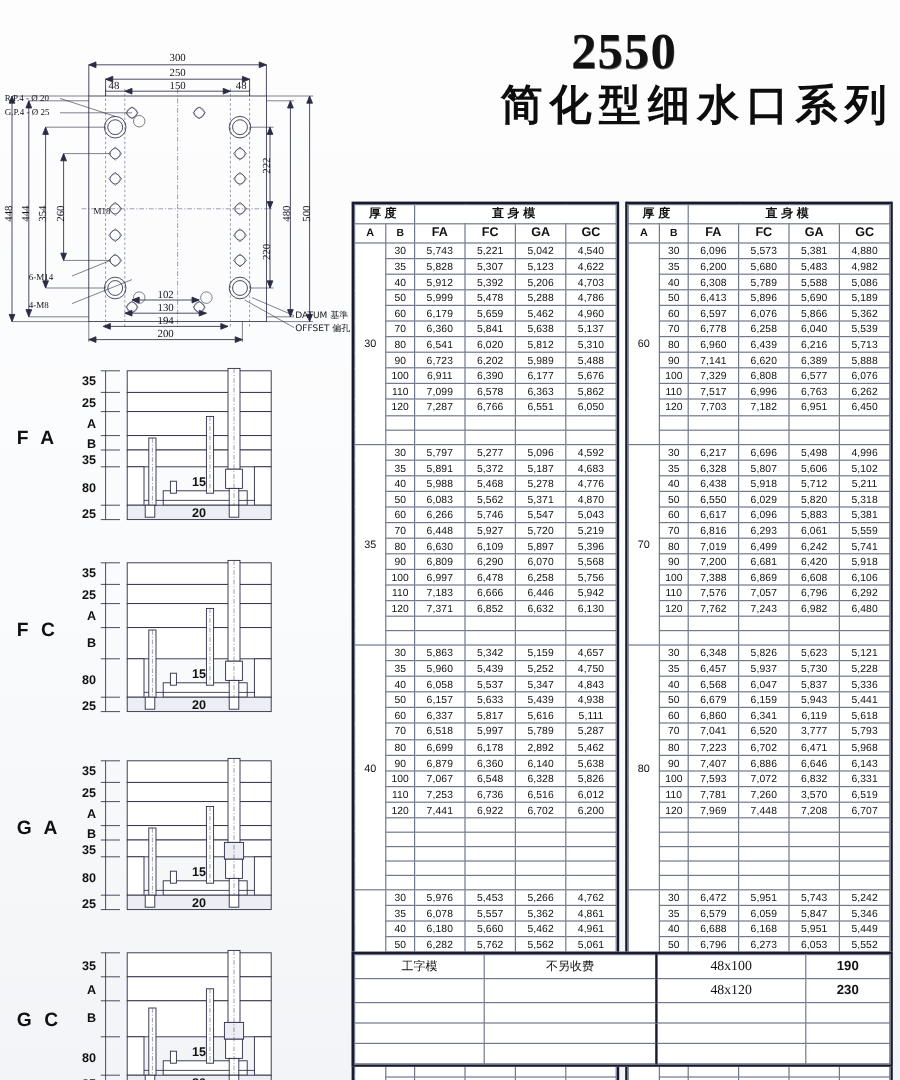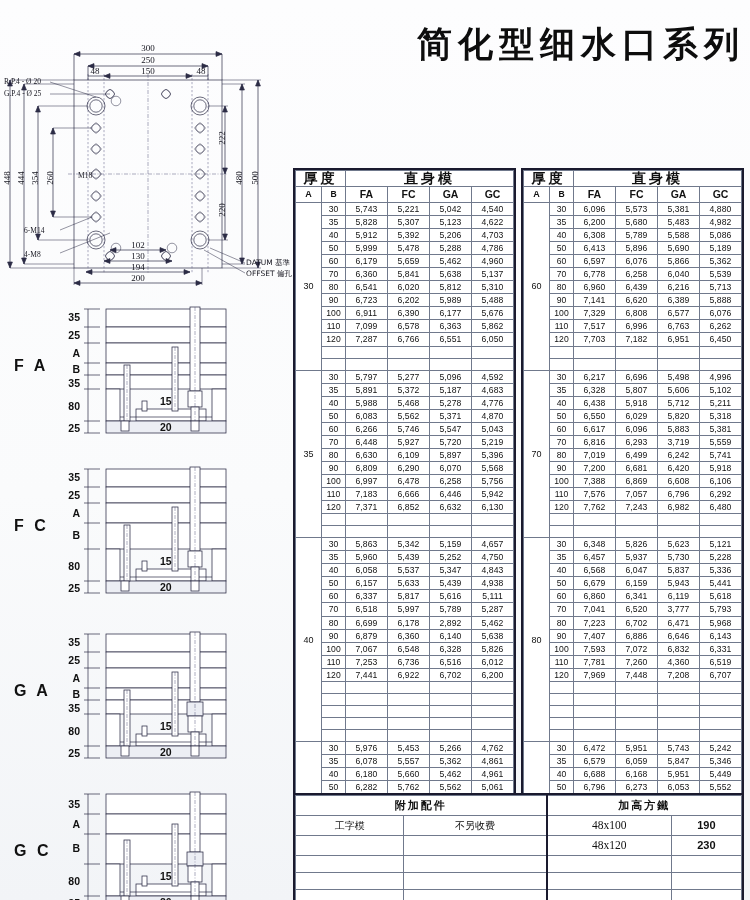--- a/index.html
+++ b/index.html
@@ -50,21 +50,21 @@
     border: 1px solid #70798c;
     padding: 0; margin: 0;
     text-align: center;
     font-weight: normal;
     color: #111;
     height: 12.05px;
     line-height: 12.05px;
   }
   table.st .hdr-cjk {
     font-family: "DejaVu Sans", sans-serif;
-    font-size: 14px; font-weight: bold;
+    font-size: 10px; font-weight: bold;
     letter-spacing: 3px;
     height: 15px; line-height: 15px;
   }
   table.st .hdr-lat {
     font-family: "Liberation Sans", sans-serif;
     font-size: 10.5px; font-weight: bold;
     height: 15px; line-height: 15px;
   }
   table.st td.num {
     font-family: "Liberation Sans", sans-serif;
@@ -151,20 +151,21 @@
   .part{ stroke: #2b2b45; stroke-width: 0.75; fill: #ffffff; }
   .partg{ stroke: #2b2b45; stroke-width: 0.75; fill: #eceef4; }
   .cl  { stroke: #4a4a70; stroke-width: 0.45; fill: none; stroke-dasharray: 4 1.5 1 1.5; }
 </style>
 </head>
 <body>
 
 <div id="page">
 
   <div id="title-block">
+    <div id="title-number">2550</div>
     <div id="title-series">简化型细水口系列</div>
   </div>
 
   <div id="drawing-top">
     <svg width="292" height="275" viewBox="0 0 292 275">
 
       <rect class="ln" x="74" y="62" width="148" height="188" fill="#ffffff"></rect>
 
       <line class="dash" x1="88" y1="56" x2="88" y2="256"></line>
       <line class="dash" x1="104" y1="56" x2="104" y2="256"></line>
@@ -1095,21 +1096,21 @@
             <td class="colB">60</td>
             <td class="num">6,617</td>
             <td class="num">6,096</td>
             <td class="num">5,883</td>
             <td class="num">5,381</td>
           </tr>
           <tr>
             <td class="colB">70</td>
             <td class="num">6,816</td>
             <td class="num">6,293</td>
-            <td class="num">3,719</td>
+            <td class="num">6,061</td>
             <td class="num">5,559</td>
           </tr>
           <tr>
             <td class="colB">80</td>
             <td class="num">7,019</td>
             <td class="num">6,499</td>
             <td class="num">6,242</td>
             <td class="num">5,741</td>
           </tr>
           <tr>
@@ -1215,21 +1216,21 @@
             <td class="colB">100</td>
             <td class="num">7,593</td>
             <td class="num">7,072</td>
             <td class="num">6,832</td>
             <td class="num">6,331</td>
           </tr>
           <tr>
             <td class="colB">110</td>
             <td class="num">7,781</td>
             <td class="num">7,260</td>
-            <td class="num">4,360</td>
+            <td class="num">3,570</td>
             <td class="num">6,519</td>
           </tr>
           <tr>
             <td class="colB">120</td>
             <td class="num">7,969</td>
             <td class="num">7,448</td>
             <td class="num">7,208</td>
             <td class="num">6,707</td>
           </tr>
           <tr>
@@ -1359,24 +1360,20 @@
             <td class="blank"></td>
             <td class="blank"></td>
           </tr>
         </tbody>
     </table>
   </div>
 
   <div id="bottom-table">
     <table class="bt">
       <tbody>
-        <tr>
-          <td class="cjk-head" colspan="2">附加配件</td>
-          <td class="cjk-head vdiv" colspan="2">加高方鐵</td>
-        </tr>
         <tr>
           <td class="cjk">工字模</td>
           <td class="cjk">不另收费</td>
           <td class="lat vdiv">48x100</td>
           <td class="numb">190</td>
         </tr>
         <tr>
           <td></td>
           <td></td>
           <td class="lat vdiv">48x120</td>

